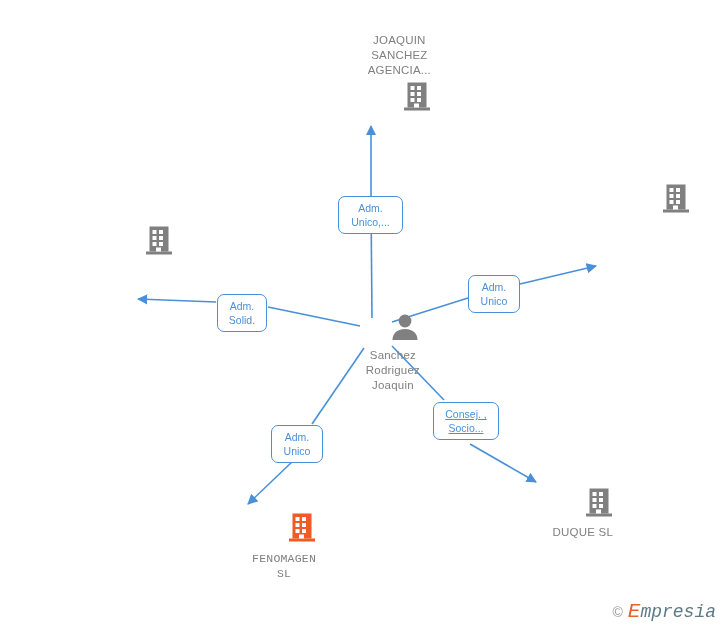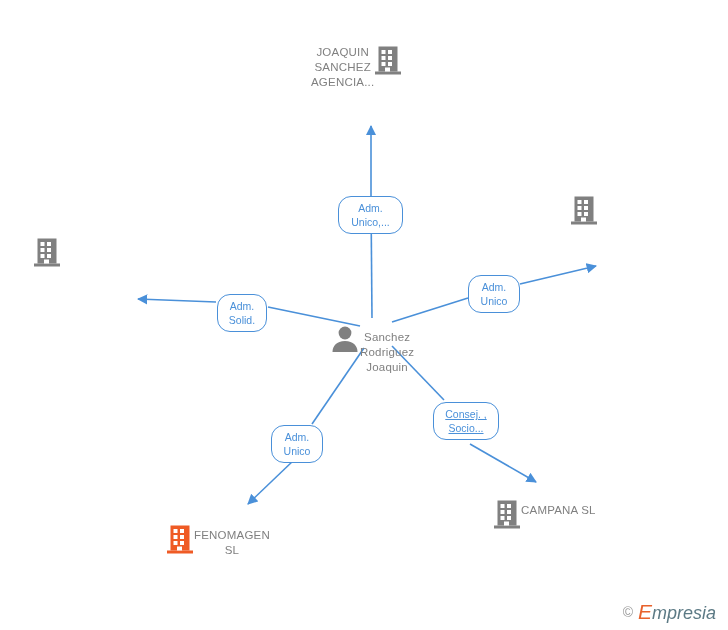--- a/index.html
+++ b/index.html
@@ -2,40 +2,40 @@
 <html><head>
 <meta charset="utf-8">
 <style>
   html,body{margin:0;padding:0;}
   body{
     width:728px;height:630px;position:relative;overflow:hidden;
     background:#ffffff;
     font-family:"Liberation Sans", sans-serif;
   }
   #graph-canvas{position:absolute;inset:0;width:728px;height:630px;}
-  .node{position:absolute;display:flex;flex-direction:row;align-items:flex-start;margin-top:12px;}
+  .node{position:absolute;display:flex;flex-direction:column;align-items:flex-end;}
   .node-label{
     color:#808080;font-size:11.5px;line-height:15px;text-align:center;
     letter-spacing:.2px;white-space:pre-line;
   }
   .node-icon{display:block;}
   .node-top .node-label{margin-bottom:3px;}
   .node-bottom .node-label{margin-top:4px;}
   .edge-label{
     position:absolute;box-sizing:border-box;
-    border:1.4px solid #4a90d9;border-radius:13px;background:#ffffff;
+    border:1.4px solid #4a90d9;border-radius:7px;background:#ffffff;
     color:#4a90d9;font-size:10.5px;line-height:14px;text-align:center;
     padding:4px 7px;white-space:pre-line;
   }
   .watermark{
     position:absolute;right:12px;bottom:8px;
     display:flex;align-items:center;gap:5px;
   }
   .wm-c{color:#9a9a9a;font-size:14px;line-height:1;}
-  .wm-text{font-family:Liberation Sans, sans-serif;font-style:italic;font-size:18px;line-height:1;color:#5c7a85;}
+  .wm-text{font-family:Liberation Mono, monospace;font-style:italic;font-size:18px;line-height:1;color:#5c7a85;}
   .wm-text .wm-e{color:#e8622c;font-size:21px;}
 </style>
 </head>
 <body>
 
 <svg id="graph-canvas" viewBox="0 0 728 630" xmlns="http://www.w3.org/2000/svg">
   <defs>
     <marker id="arrow" viewBox="0 0 10 10" refX="9" refY="5" markerWidth="6.5" markerHeight="6.5" orient="auto-start-reverse">
       <path d="M 0 0 L 10 5 L 0 10 z" fill="#4a90d9"></path>
     </marker>
@@ -123,21 +123,21 @@
       <rect x="14" y="5" width="4" height="4" fill="#fff"></rect>
       <rect x="7.5" y="11" width="4" height="4" fill="#fff"></rect>
       <rect x="14" y="11" width="4" height="4" fill="#fff"></rect>
       <rect x="7.5" y="17" width="4" height="4" fill="#fff"></rect>
       <rect x="14" y="17" width="4" height="4" fill="#fff"></rect>
       <rect x="11" y="22.5" width="5" height="4" fill="#fff"></rect>
     </svg>
   </span>
 </div>
 
-<div class="node node-bottom" style="left:166px;top:512px;width:120px;">
+<div class="node node-bottom" style="left:196px;top:512px;width:120px;font-family:Liberation Mono, monospace;">
   <span class="node-icon">
     <svg width="28" height="30" viewBox="0 0 28 30" xmlns="http://www.w3.org/2000/svg">
       <rect x="4.5" y="1.5" width="19" height="25" fill="#ef5b25"></rect>
       <rect x="1" y="26.5" width="26" height="3" fill="#ef5b25"></rect>
       <rect x="7.5" y="5" width="4" height="4" fill="#fff"></rect>
       <rect x="14" y="5" width="4" height="4" fill="#fff"></rect>
       <rect x="7.5" y="11" width="4" height="4" fill="#fff"></rect>
       <rect x="14" y="11" width="4" height="4" fill="#fff"></rect>
       <rect x="7.5" y="17" width="4" height="4" fill="#fff"></rect>
       <rect x="14" y="17" width="4" height="4" fill="#fff"></rect>
@@ -155,21 +155,21 @@
       <rect x="1" y="26.5" width="26" height="3" fill="#808080"></rect>
       <rect x="7.5" y="5" width="4" height="4" fill="#fff"></rect>
       <rect x="14" y="5" width="4" height="4" fill="#fff"></rect>
       <rect x="7.5" y="11" width="4" height="4" fill="#fff"></rect>
       <rect x="14" y="11" width="4" height="4" fill="#fff"></rect>
       <rect x="7.5" y="17" width="4" height="4" fill="#fff"></rect>
       <rect x="14" y="17" width="4" height="4" fill="#fff"></rect>
       <rect x="11" y="22.5" width="5" height="4" fill="#fff"></rect>
     </svg>
   </span>
-  <span class="node-label">CAMPANA SL</span>
+  <span class="node-label">DUQUE SL</span>
 </div>
 
 <div class="edge-label" style="left:338px;top:196px;width:65px;">Adm.
 Unico,...</div>
 
 <div class="edge-label" style="left:468px;top:275px;width:52px;">Adm.
 Unico</div>
 
 <div class="edge-label" style="left:217px;top:294px;width:50px;">Adm.
 Solid.</div>

